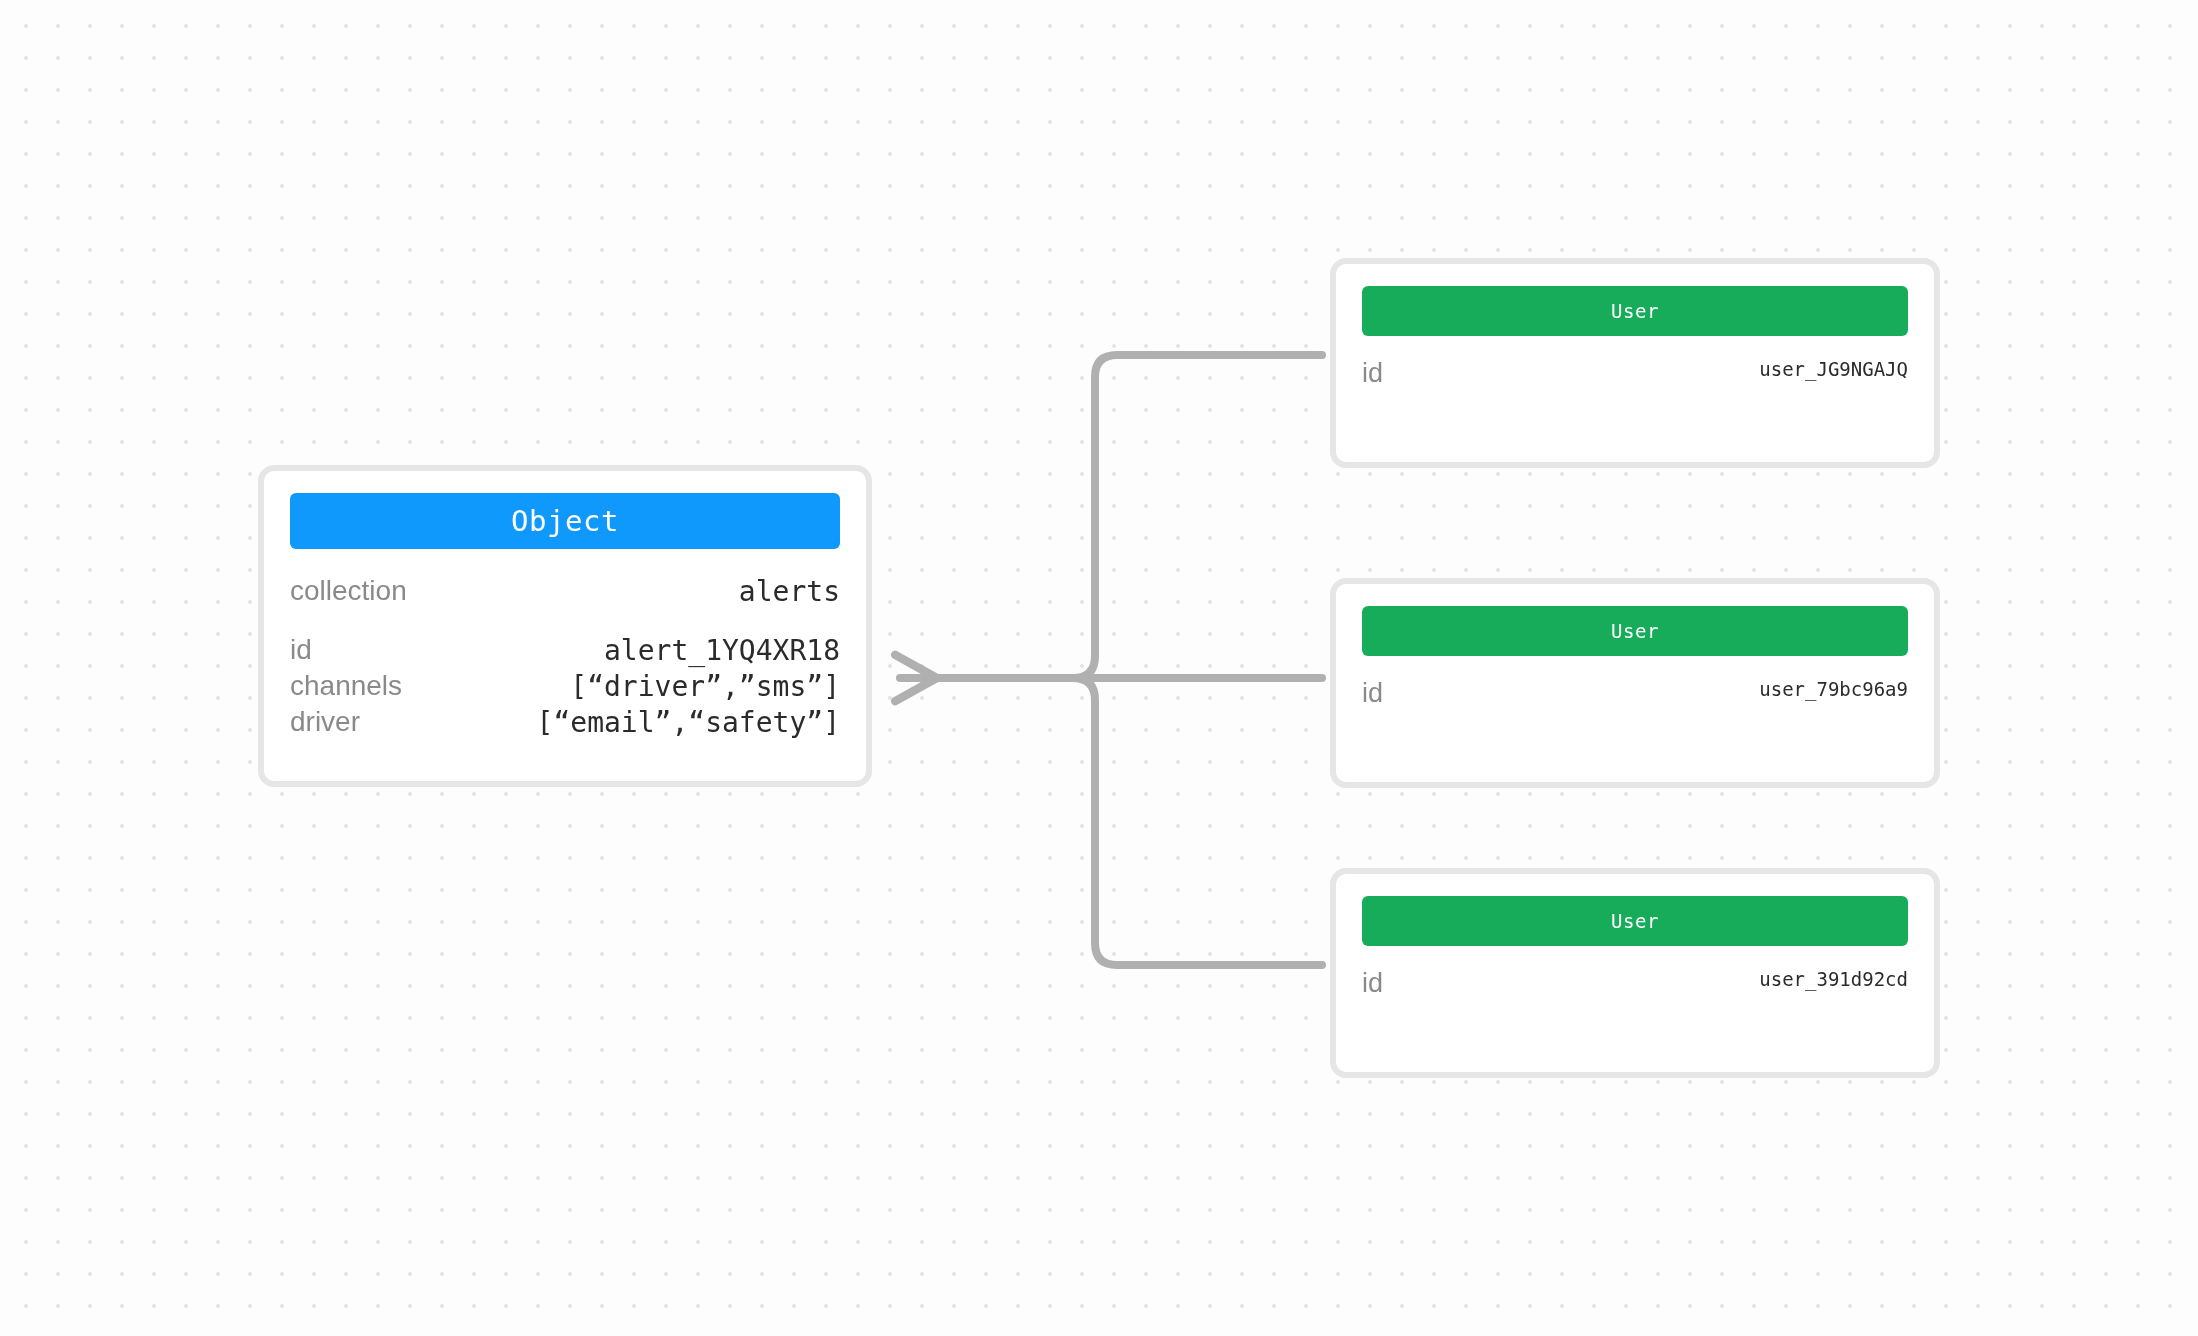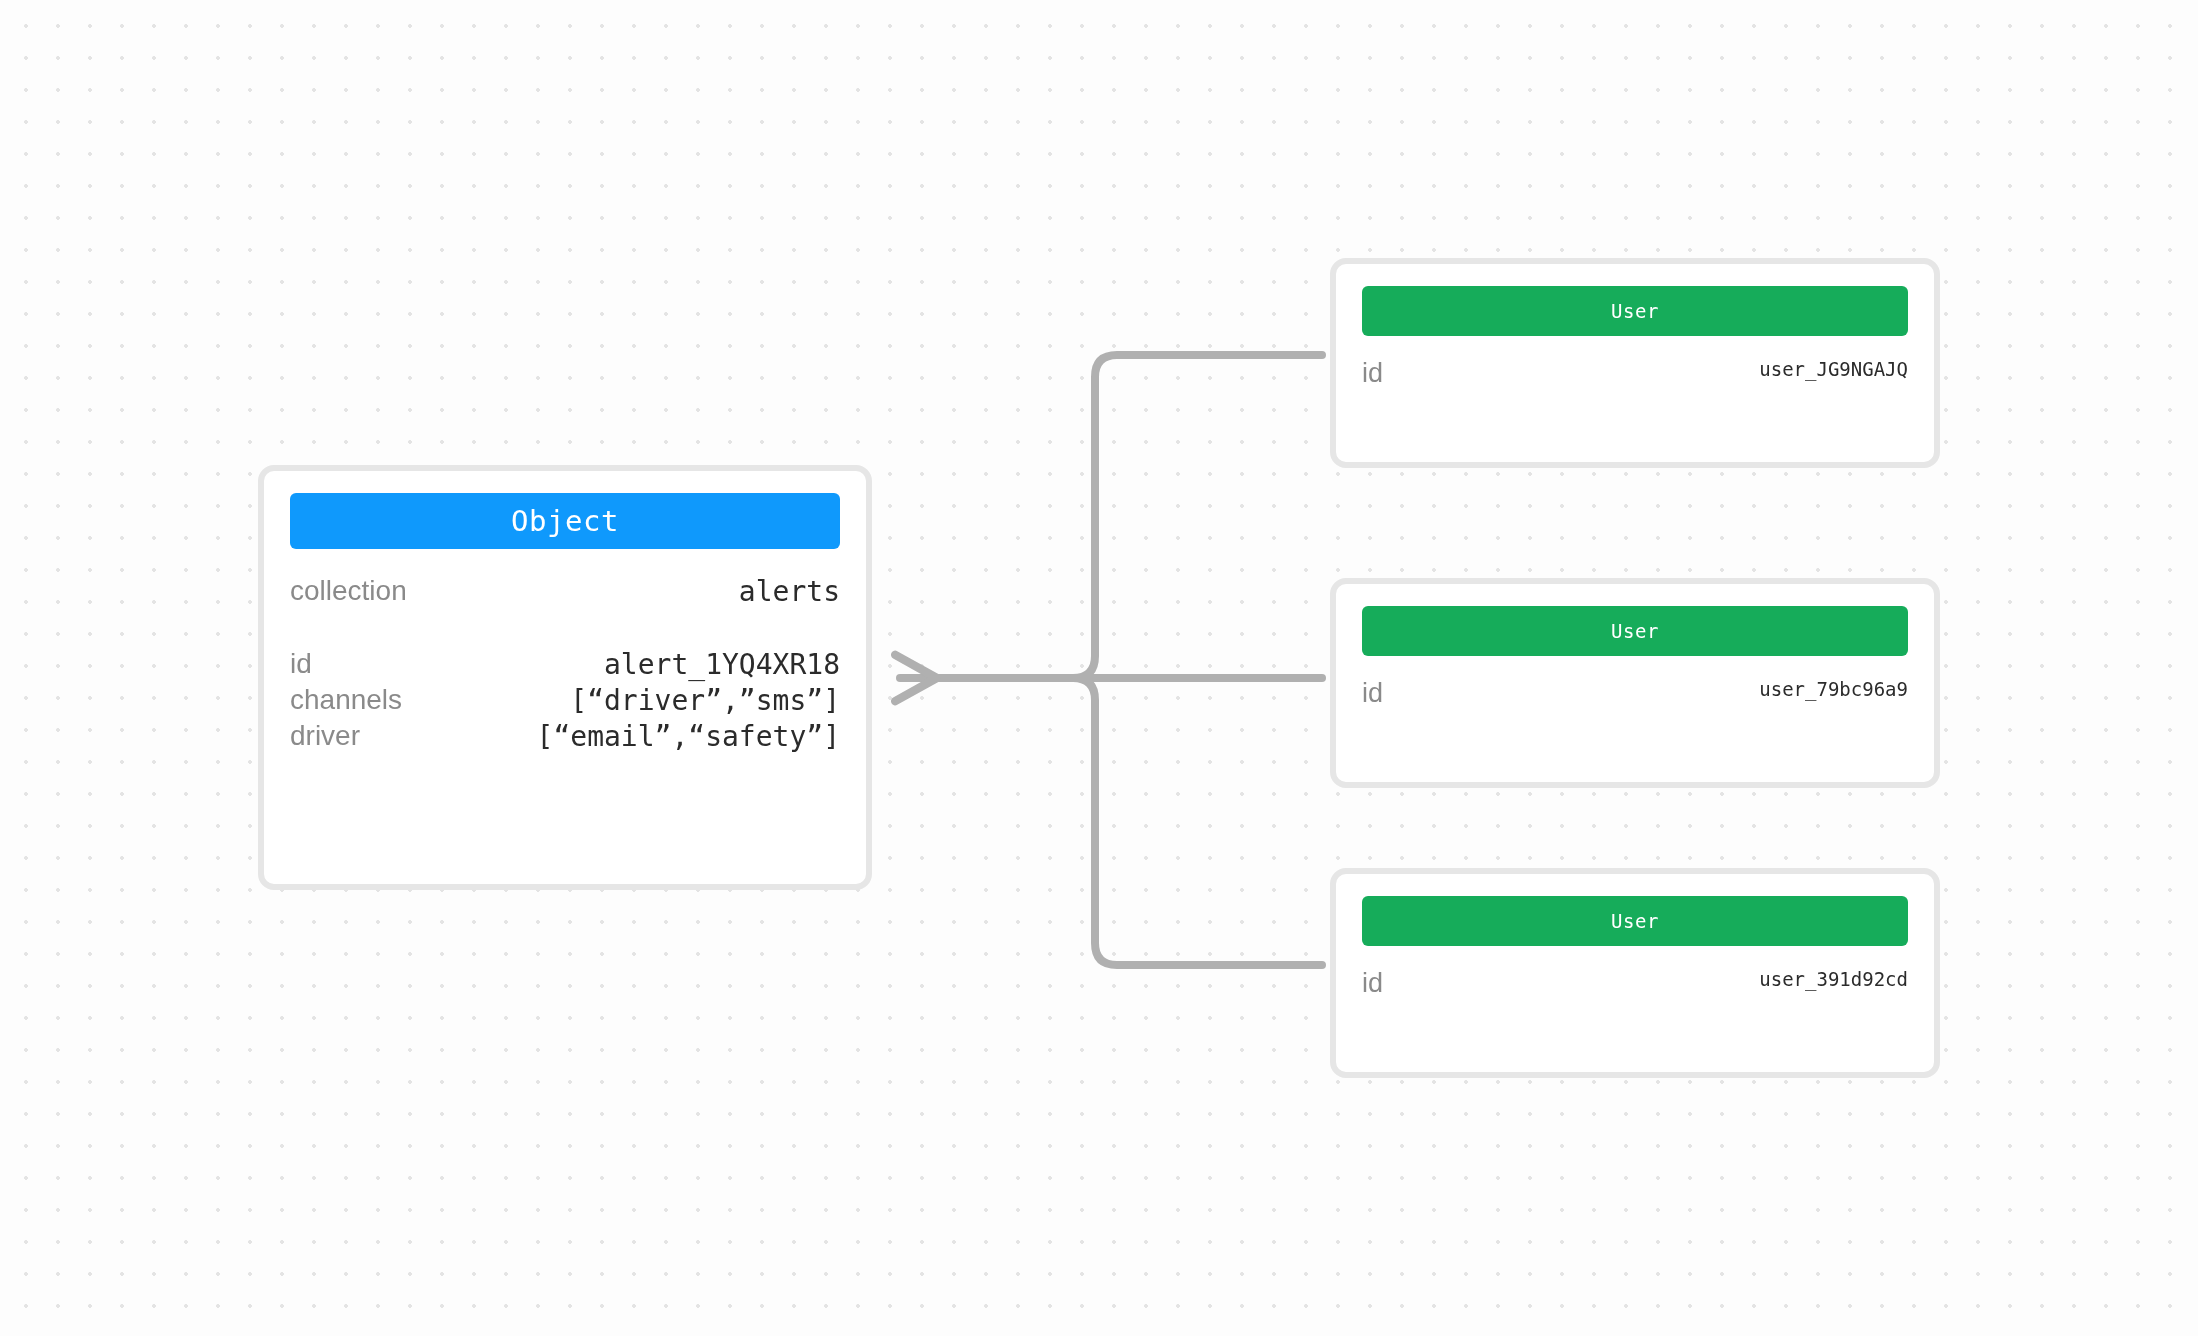--- a/index.html
+++ b/index.html
@@ -64,31 +64,31 @@
     font-family: "DejaVu Sans Mono", "Liberation Mono", monospace;
     text-align: right;
     font-weight: 400;
   }
 
   
   #object-card {
     left: 258px;
     top: 465px;
     width: 614px;
-    height: 425px;
+    height: 322px;
   }
   #object-card .card-header {
     height: 56px;
     line-height: 56px;
     font-size: 29px;
   }
   #object-card .rows { margin-top: 26px; }
   #object-card .row { font-size: 28px; }
   #object-card .row-val { font-size: 28px; }
-  #object-card .group-primary { margin-bottom: 40px; }
+  #object-card .group-primary { margin-bottom: 26px; }
   #object-card .group-secondary .row { margin-bottom: 3px; }
 
   
   .user-card {
     left: 1330px;
     width: 610px;
     height: 210px;
   }
   .user-card .card-header {
     height: 50px;

